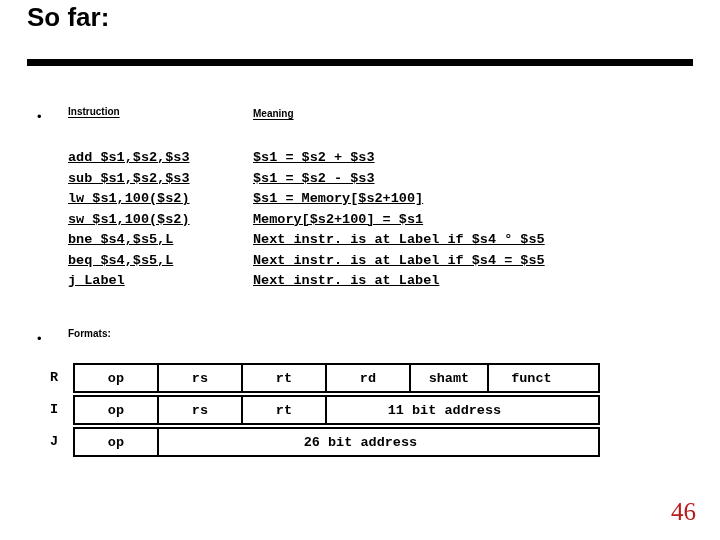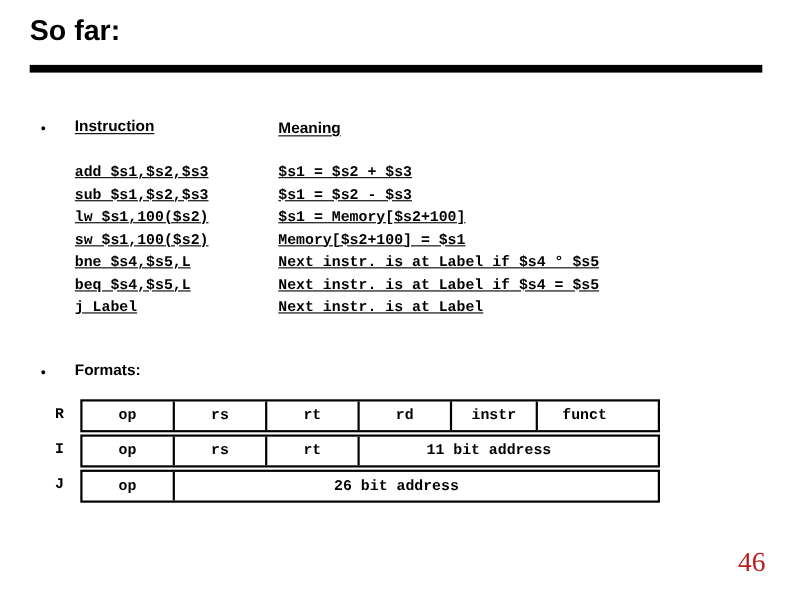--- a/index.html
+++ b/index.html
@@ -20,21 +20,21 @@
     position: absolute;
     left: 0; top: 0;
     width: 720px;
     height: 540px;
   }
 
   
   .slide-title {
     position: absolute;
     left: 27px;
-    top: 12px;
+    top: 2px;
     font-family: "Liberation Sans", sans-serif;
     font-size: 26px;
     font-weight: bold;
     letter-spacing: 0px;
     line-height: 30px;
     white-space: pre;
   }
   .title-rule {
     position: absolute;
     left: 27px;
@@ -45,21 +45,21 @@
   }
   .bullet-dot {
     position: absolute;
     font-family: "Liberation Sans", sans-serif;
     font-size: 13px;
     line-height: 13px;
   }
   .bullet-label {
     position: absolute;
     font-family: "Liberation Sans", sans-serif;
-    font-size: 14px;
+    font-size: 10px;
     font-weight: bold;
     white-space: pre;
   }
   .underlined {
     text-decoration: underline;
     text-underline-offset: 2px;
   }
 
   #bullet-instruction-dot { left: 37px; top: 110px; }
   #hdr-instruction { left: 68px; top: 106px; }
@@ -168,21 +168,21 @@
   <div class="bullet-label" id="hdr-formats">Formats:</div>
 
   <div class="fmt-area" id="fmt-area">
       <div class="fmt-row">
         <div class="fmt-rowlabel">R</div>
         <div class="fmt-fields">
           <div class="fmt-cell" style="width: 84px; flex: 0 0 84px;">op</div>
           <div class="fmt-cell" style="width: 84px; flex: 0 0 84px;">rs</div>
           <div class="fmt-cell" style="width: 84px; flex: 0 0 84px;">rt</div>
           <div class="fmt-cell" style="width: 84px; flex: 0 0 84px;">rd</div>
-          <div class="fmt-cell" style="width: 78px; flex: 0 0 78px;">instr</div>
+          <div class="fmt-cell" style="width: 78px; flex: 0 0 78px;">shamt</div>
           <div class="fmt-cell" style="width: 73px; flex: 0 0 73px; padding-left: 12px;">funct</div>
         </div>
       </div>
       <div class="fmt-row">
         <div class="fmt-rowlabel">I</div>
         <div class="fmt-fields">
           <div class="fmt-cell" style="width: 84px; flex: 0 0 84px;">op</div>
           <div class="fmt-cell" style="width: 84px; flex: 0 0 84px;">rs</div>
           <div class="fmt-cell" style="width: 84px; flex: 0 0 84px;">rt</div>
           <div class="fmt-cell" style="width: 235px; flex: 0 0 235px;">11 bit address</div>

